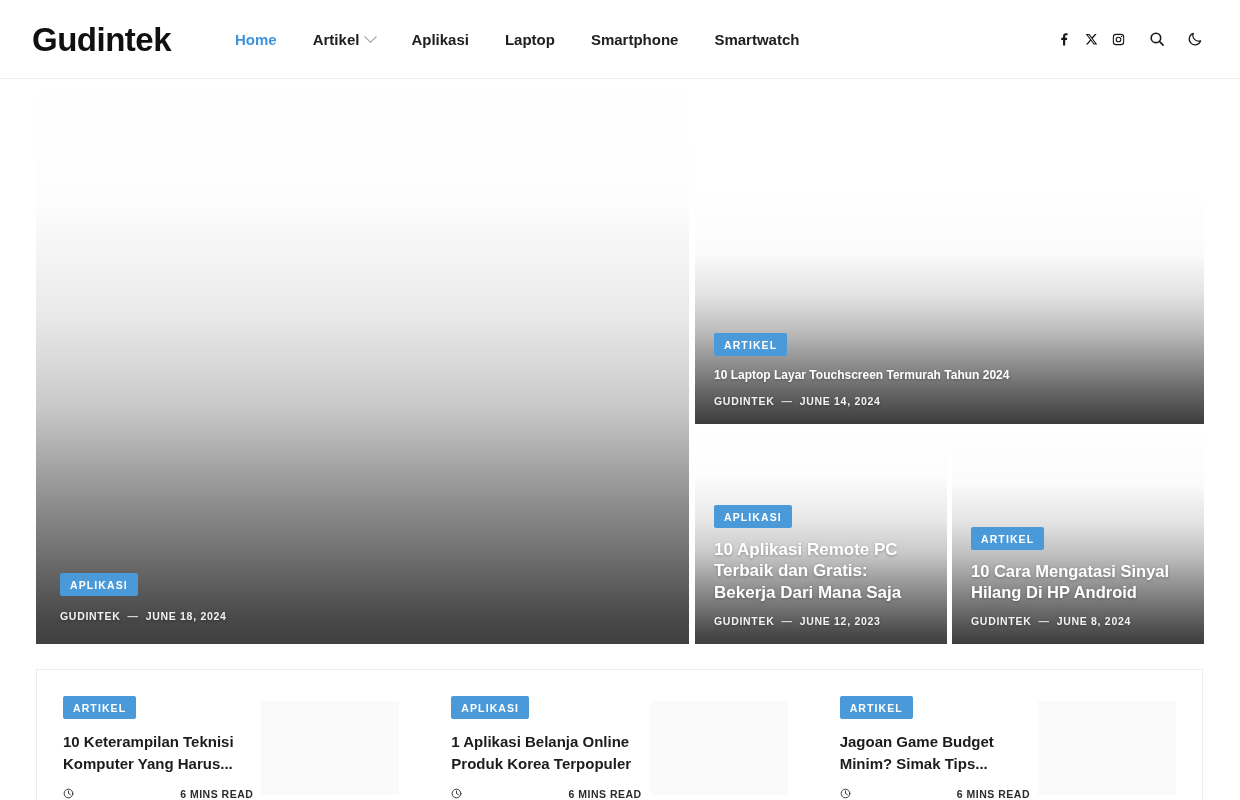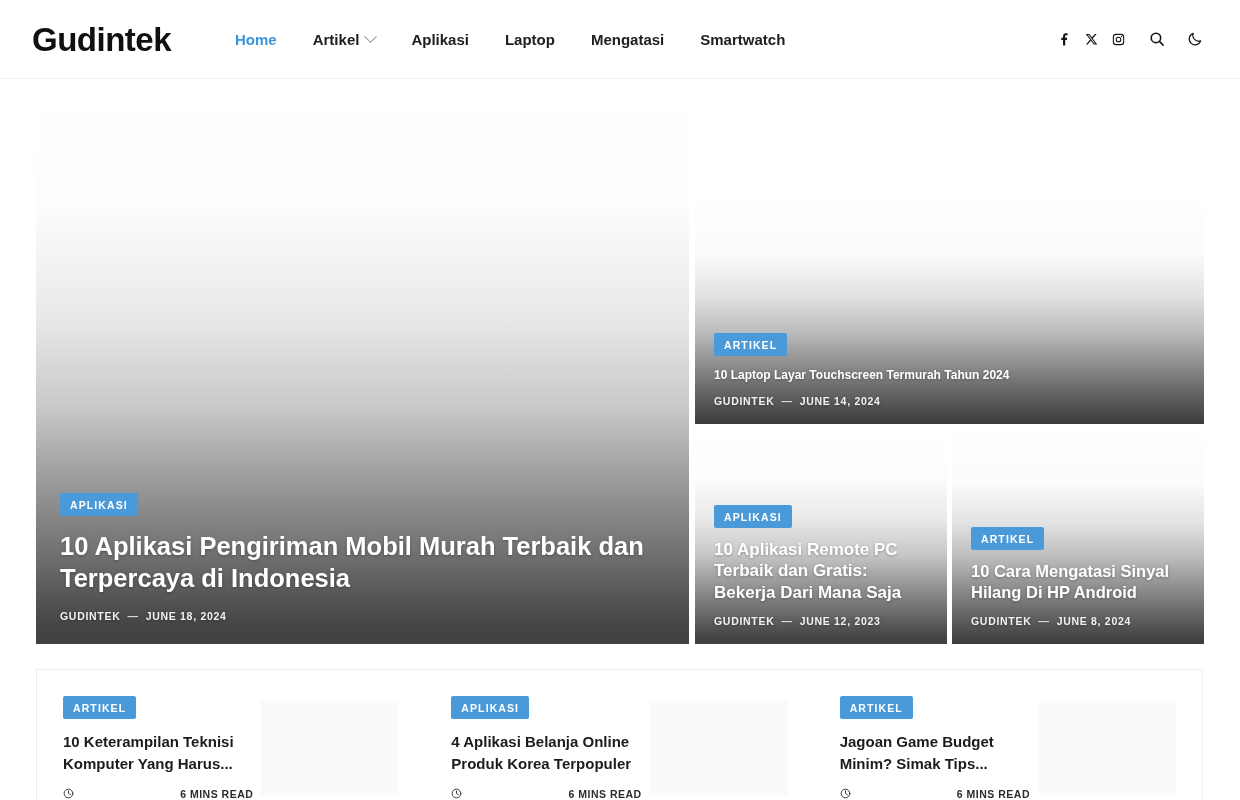--- a/index.html
+++ b/index.html
@@ -251,21 +251,21 @@
       <span>Artikel</span>
       <span class="chev"></span>
     </div>
     <div class="nav-item">
       <span>Aplikasi</span>
     </div>
     <div class="nav-item">
       <span>Laptop</span>
     </div>
     <div class="nav-item">
-      <span>Mengatasi</span>
+      <span>Smartphone</span>
     </div>
     <div class="nav-item">
       <span>Smartwatch</span>
     </div>
   </nav>
 
   <div class="header-right">
     <div class="hicon">
       <svg width="13" height="13" viewBox="0 0 24 24" fill="currentColor" aria-hidden="true">
         <path d="M15.4 4.2h2.3V.6C17.3.5 16 .4 14.5.4c-3.1 0-5.2 1.9-5.2 5.4v2.9H6v4h3.3v10.2h4V12.7h3.2l.5-4h-3.7V6.2c0-1.2.3-2 2.1-2z"></path>
@@ -296,21 +296,20 @@
     </div>
   </div>
 </header>
 
 <section class="hero-wrap">
 
   <article class="card" id="card-main">
     <div class="card-inner grad-a">
       <div class="card-body">
         <span class="badge">APLIKASI</span>
-        <h2 class="card-title">10 Aplikasi Pengiriman Mobil Murah Terbaik dan Terpercaya di Indonesia</h2>
         <div class="meta">
           <span>GUDINTEK</span>
           <span class="dash">—</span>
           <span>JUNE 18, 2024</span>
         </div>
       </div>
     </div>
   </article>
 
   <article class="card" id="card-top-right">
@@ -368,21 +367,21 @@
           </svg>
           <span>6 MINS READ</span>
         </div>
       </div>
       <div class="thumb"></div>
     </div>
 
     <div class="strip-col">
       <div class="strip-text">
         <span class="strip-badge">APLIKASI</span>
-        <h3 class="strip-title">4 Aplikasi Belanja Online Produk Korea Terpopuler</h3>
+        <h3 class="strip-title">1 Aplikasi Belanja Online Produk Korea Terpopuler</h3>
         <div class="strip-meta">
           <svg width="11" height="11" viewBox="0 0 24 24" fill="none" stroke="currentColor" stroke-width="2" stroke-linecap="round" aria-hidden="true">
             <circle cx="12" cy="12" r="9.5"></circle>
             <polyline points="12,6.5 12,12 16,14.5"></polyline>
           </svg>
           <span>6 MINS READ</span>
         </div>
       </div>
       <div class="thumb"></div>
     </div>

